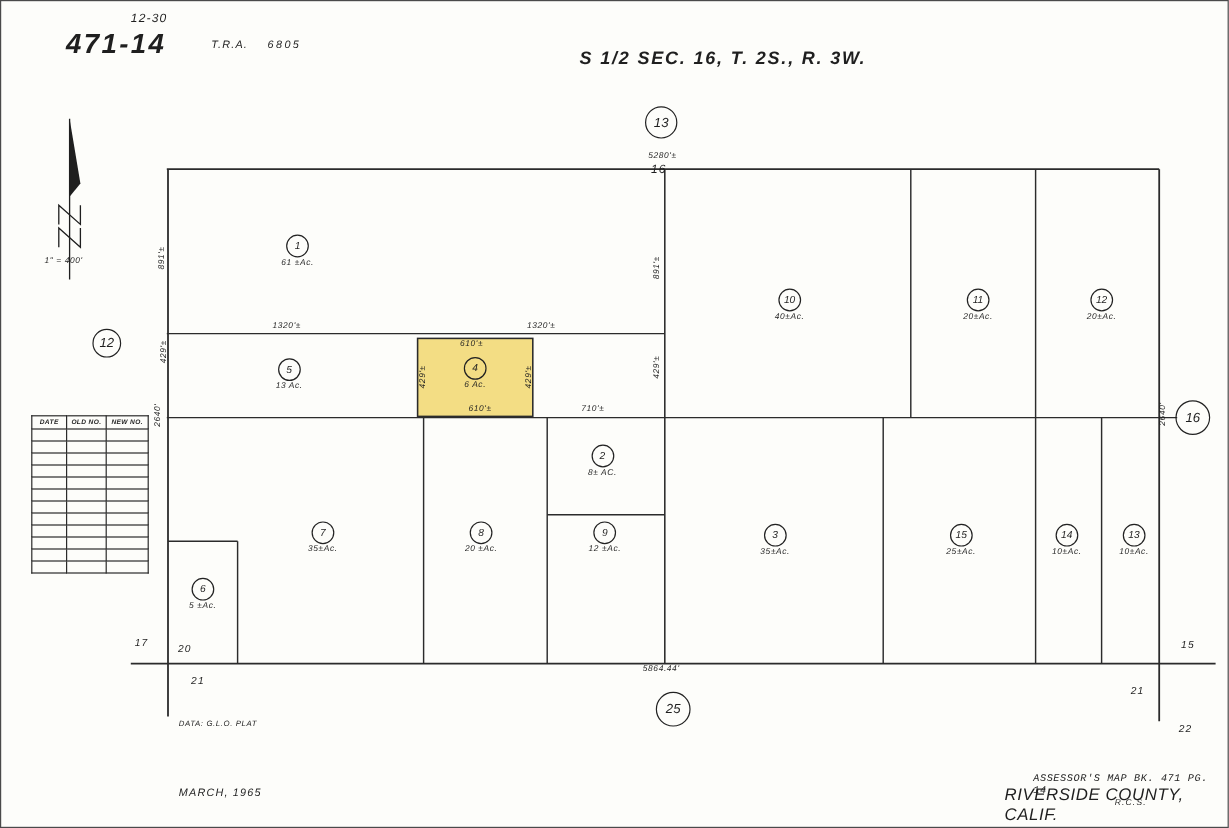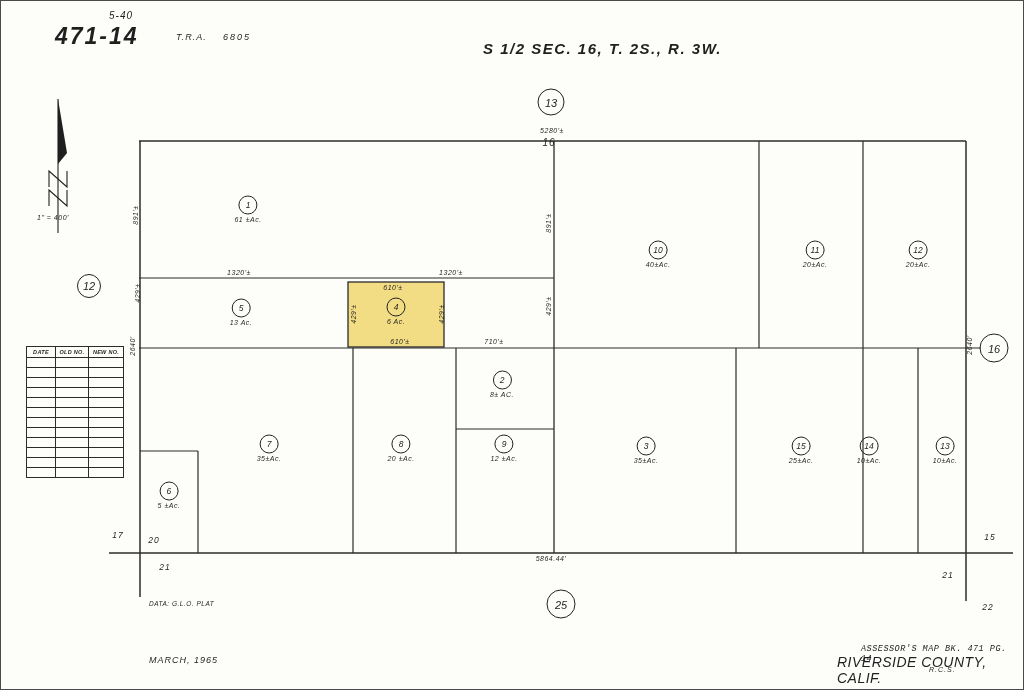--- a/index.html
+++ b/index.html
@@ -79,21 +79,21 @@
   </g>
 
   <g stroke="#1f1f1f" fill="none" stroke-width="1.1">
     <path d="M57 98 V232"></path>
     <polygon points="57,98 66,152 57,163" fill="#1f1f1f" stroke="none"></polygon>
     <path d="M48 186 V170 L66 186 V170"></path>
     <path d="M48 205 V189 L66 205 V189"></path>
   </g>
 </svg>
 
-<div class="abs it sheet-ref">5-40</div>
+<div class="abs it sheet-ref">12-30</div>
 <div class="abs it map-number">471-14</div>
 <div class="abs it tra-label">T.R.A.</div>
 <div class="abs it tra-value">6805</div>
 <div class="abs it map-title">S 1/2 SEC. 16, T. 2S., R. 3W.</div>
 <div class="abs it scale-label">1" = 400'</div>
 
 <div class="abs it data-source">DATA: G.L.O. PLAT</div>
 <div class="abs it date-note">MARCH, 1965</div>
 <div class="abs it credit1">ASSESSOR'S MAP BK. 471 PG. 14</div>
 <div class="abs it credit2">RIVERSIDE COUNTY, CALIF.</div>
@@ -168,21 +168,21 @@
         <td class="col-old"></td>
         <td class="col-new"></td>
       </tr>
     </tbody>
 </table>
 
 <div id="page-circle-layer">
     <div class="page-circle it" style="left: 550px; top: 101px; width: 25px; height: 25px;">13</div>
     <div class="page-circle it" style="left: 88px; top: 285px; width: 22px; height: 22px;">12</div>
     <div class="page-circle it" style="left: 993px; top: 347px; width: 27px; height: 27px;">16</div>
-    <div class="page-circle it" style="left: 560px; top: 603px; width: 27px; height: 27px;">25</div>
+    <div class="page-circle it" style="left: 560px; top: 590px; width: 27px; height: 27px;">25</div>
   </div>
 <div id="parcel-layer">
     <div class="parcel-label" style="left: 247px; top: 208px;">
       <div class="pnum">1</div>
       <div class="pac">61 ±Ac.</div>
     </div>
     <div class="parcel-label" style="left: 240px; top: 311px;">
       <div class="pnum">5</div>
       <div class="pac">13 Ac.</div>
     </div>
@@ -219,21 +219,21 @@
       <div class="pac">12 ±Ac.</div>
     </div>
     <div class="parcel-label" style="left: 645px; top: 449px;">
       <div class="pnum">3</div>
       <div class="pac">35±Ac.</div>
     </div>
     <div class="parcel-label" style="left: 800px; top: 449px;">
       <div class="pnum">15</div>
       <div class="pac">25±Ac.</div>
     </div>
-    <div class="parcel-label" style="left: 868px; top: 449px; justify-content: center;">
+    <div class="parcel-label" style="left: 888px; top: 449px; justify-content: center;">
       <div class="pnum">14</div>
       <div class="pac">10±Ac.</div>
     </div>
     <div class="parcel-label" style="left: 944px; top: 449px;">
       <div class="pnum">13</div>
       <div class="pac">10±Ac.</div>
     </div>
     <div class="parcel-label" style="left: 168px; top: 494px;">
       <div class="pnum">6</div>
       <div class="pac">5 ±Ac.</div>

